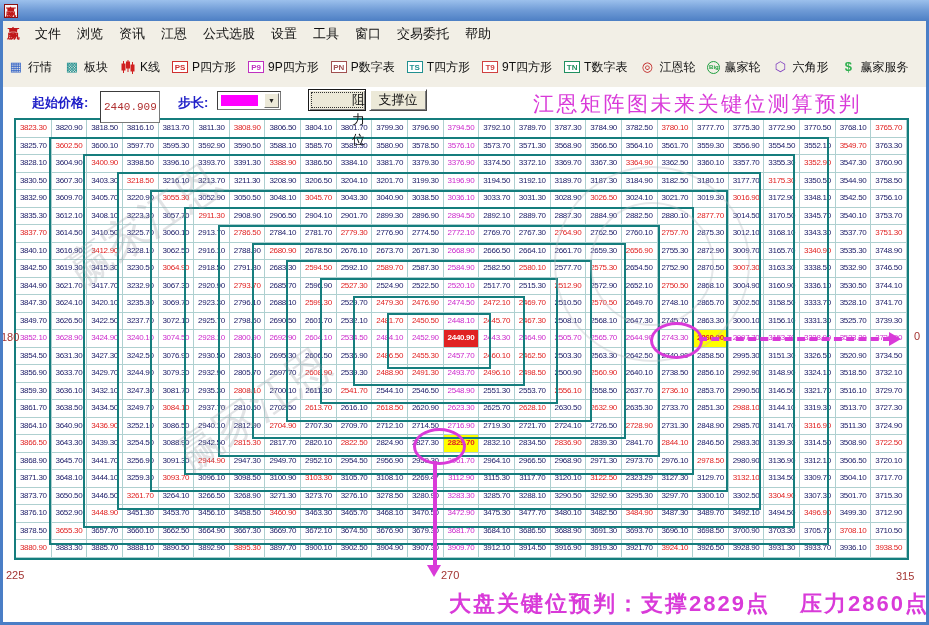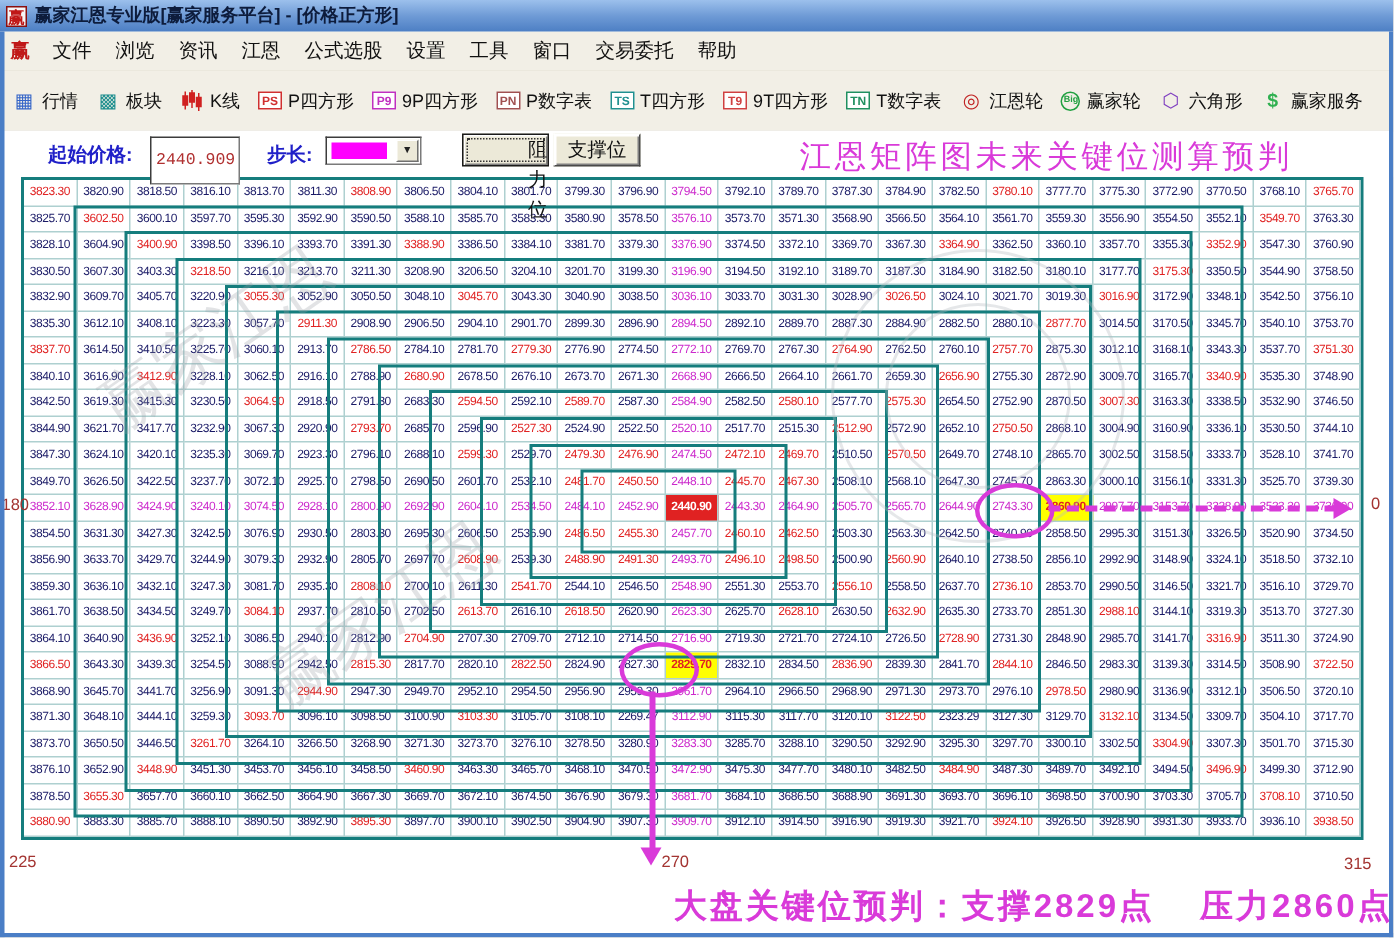--- a/index.html
+++ b/index.html
@@ -96,21 +96,20 @@
 </head>
 <body>
 
 <div class="window" style="--accent: #d93ad9; --mag: #cc2acc; --red: #e02222; --nrm: #1a1a66; --hlbg: #ffff00;">
   <div class="edge" id="edge-l"></div>
   <div class="edge" id="edge-r"></div>
   <div class="edge" id="edge-b"></div>
 
   <div class="titlebar">
     <span class="title-icon">赢</span>
-    <span class="title-text">赢家江恩专业版[赢家服务平台] - [价格正方形]</span>
   </div>
 
   <div class="menubar">
     <span class="menu-logo">赢</span>
     <span id="menu-items" style="display:flex;">
         <span class="mitem">文件</span>
         <span class="mitem">浏览</span>
         <span class="mitem">资讯</span>
         <span class="mitem">江恩</span>
         <span class="mitem">公式选股</span>

